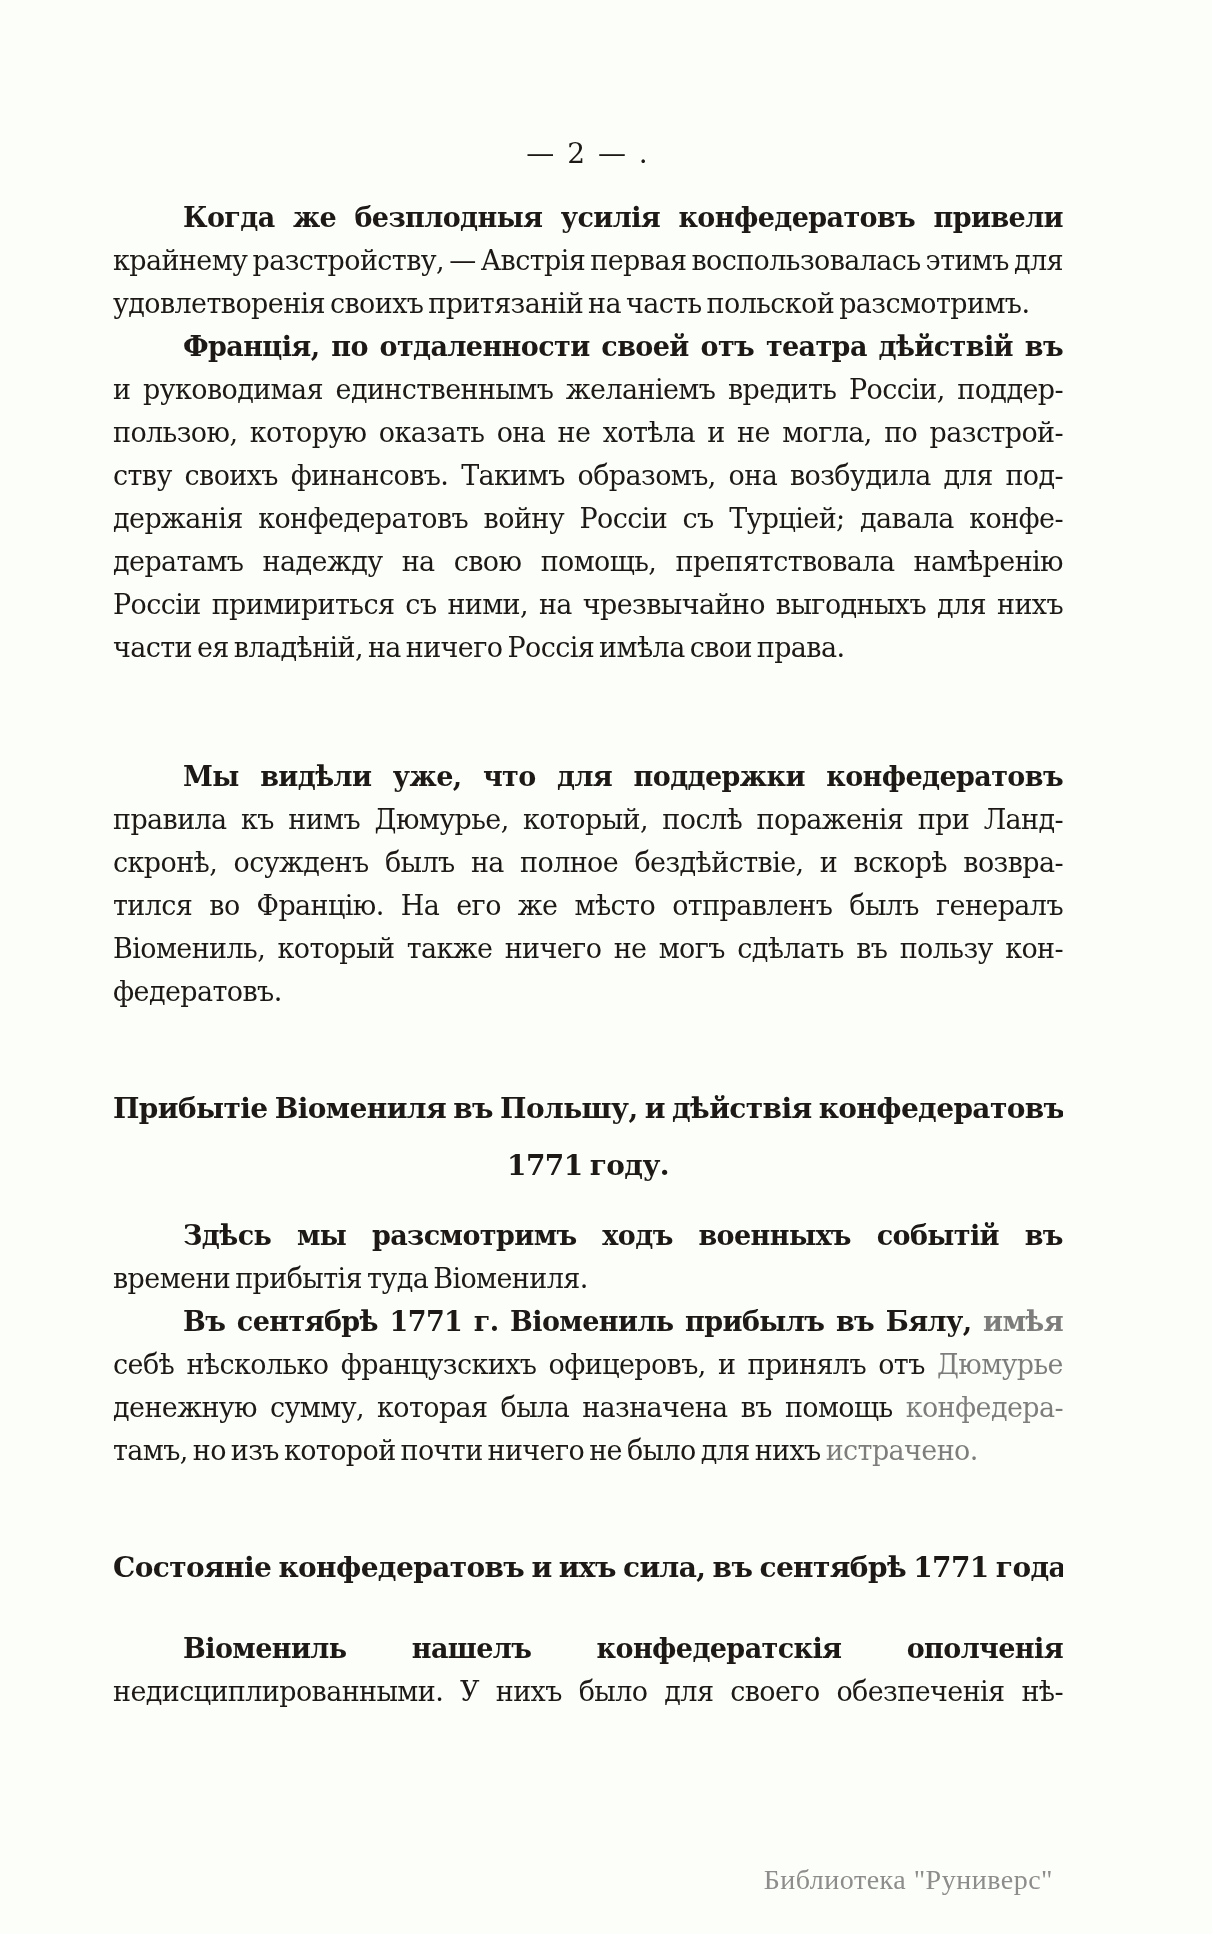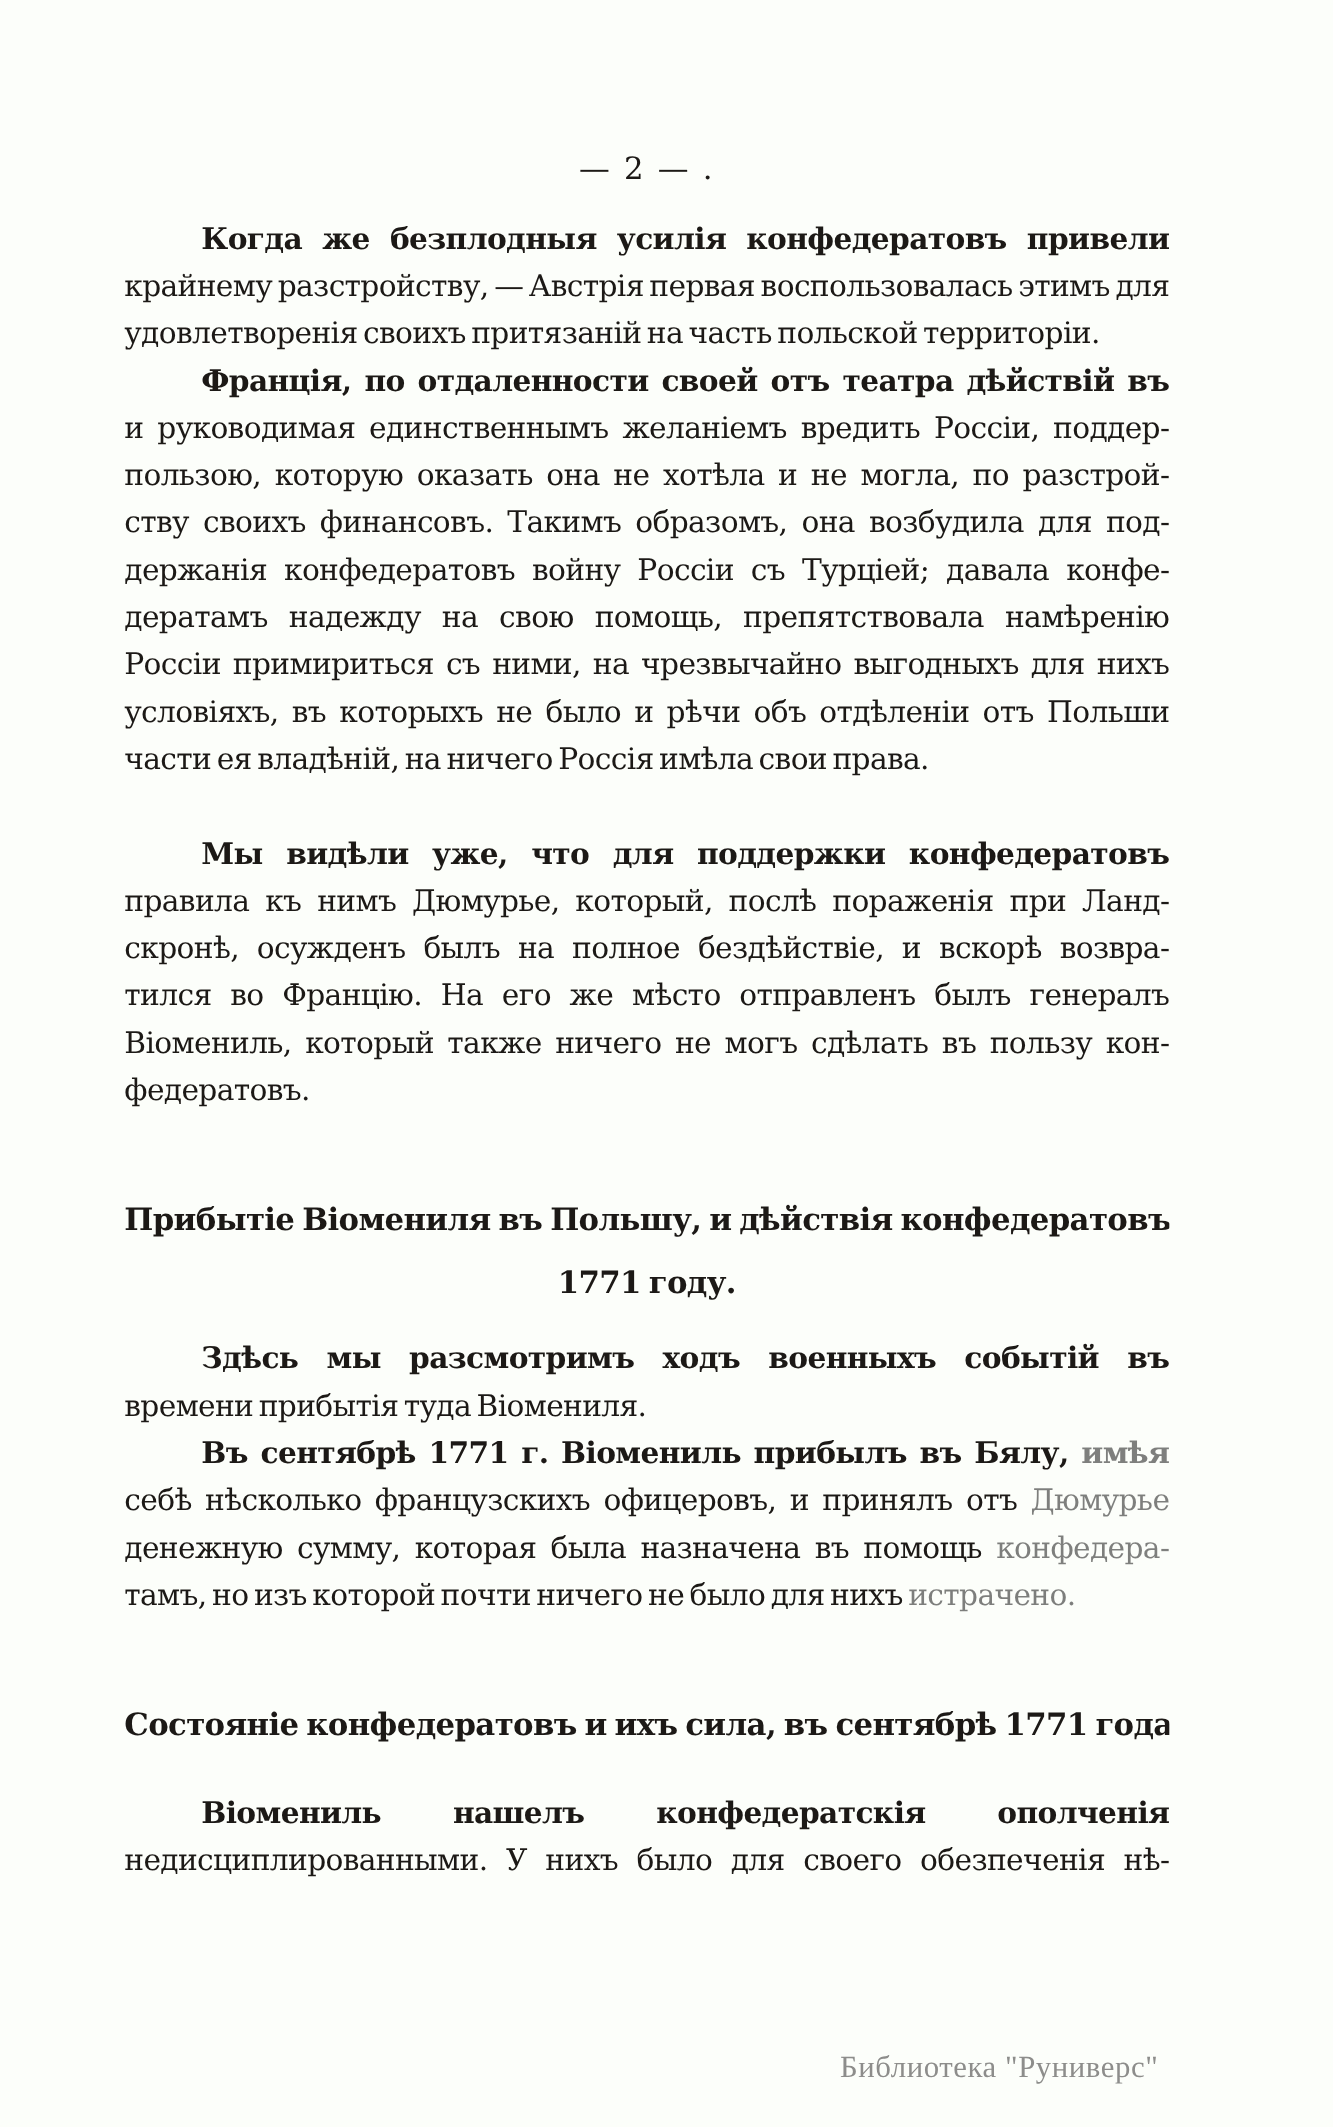--- a/index.html
+++ b/index.html
@@ -46,32 +46,31 @@
 </head>
 <body>
 
 <div class="page">
 
   <div class="pagenum">— 2 — .</div>
 
   <div class="block" style="top:196px">
     <div class="line ind">Когда же безплодныя усилія конфедератовъ привели Польшу къ</div>
     <div class="line">крайнему разстройству, — Австрія первая воспользовалась этимъ для</div>
-    <div class="line pend">удовлетворенія своихъ притязаній на часть польской территоріи.</div>
+    <div class="line pend">удовлетворенія своихъ притязаній на часть польской разсмотримъ.</div>
   </div>
 
   <div class="block" style="top:325px">
     <div class="line ind">Франція, по отдаленности своей отъ театра дѣйствій въ Польшѣ,</div>
     <div class="line">и руководимая единственнымъ желаніемъ вредить Россіи, поддер-</div>
     <div class="line">пользою, которую оказать она не хотѣла и не могла, по разстрой-</div>
     <div class="line">ству своихъ финансовъ. Такимъ образомъ, она возбудила для под-</div>
     <div class="line">держанія конфедератовъ войну Россіи съ Турціей; давала конфе-</div>
     <div class="line">дератамъ надежду на свою помощь, препятствовала намѣренію</div>
     <div class="line">Россіи примириться съ ними, на чрезвычайно выгодныхъ для нихъ</div>
-    <div class="line">условіяхъ, въ которыхъ не было и рѣчи объ отдѣленіи отъ Польши</div>
     <div class="line pend">части ея владѣній, на ничего Россія имѣла свои права.</div>
   </div>
 
   <div class="block" style="top:755px">
     <div class="line ind">Мы видѣли уже, что для поддержки конфедератовъ Франція от-</div>
     <div class="line">правила къ нимъ Дюмурье, который, послѣ пораженія при Ланд-</div>
     <div class="line">скронѣ, осужденъ былъ на полное бездѣйствіе, и вскорѣ возвра-</div>
     <div class="line">тился во Францію. На его же мѣсто отправленъ былъ генералъ</div>
     <div class="line">Віомениль, который также ничего не могъ сдѣлать въ пользу кон-</div>
     <div class="line pend">федератовъ.</div>

